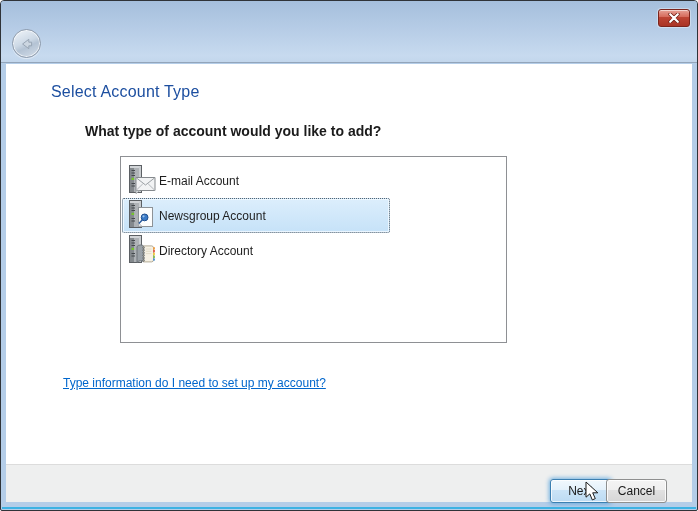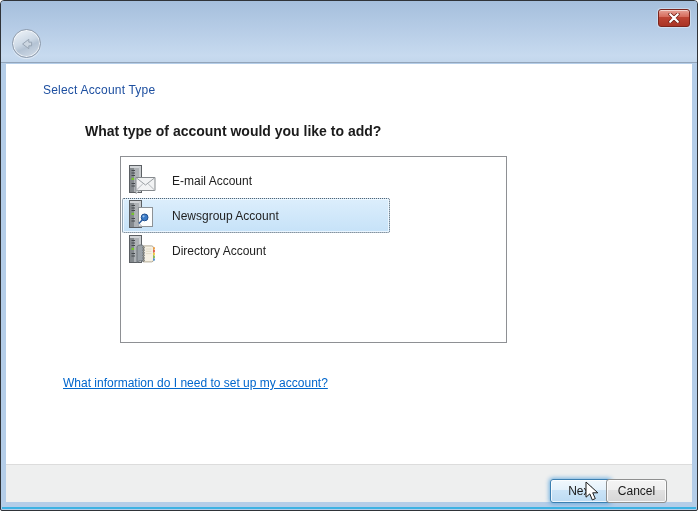--- a/index.html
+++ b/index.html
@@ -40,22 +40,22 @@
     display:flex; align-items:center; justify-content:center;
     padding:0; cursor:default;
   }
 
   
   .content {
     position:absolute; top:63px; left:5px; right:5px; height:400px;
     background:#ffffff;
   }
   .page-title {
-    position:absolute; left:37px; top:19px;
-    font-size:12px; letter-spacing:.2px;
+    position:absolute; left:45px; top:19px;
+    font-size:16px; letter-spacing:.2px;
   }
   .prompt {
     position:absolute; left:79px; top:59px;
     font-size:14px; font-weight:bold; color:#1b1b1b;
   }
   .listbox {
     position:absolute; left:114px; top:92px; width:387px; height:187px;
     background:#fff; border:1px solid #8e9094;
     padding:6px 0 0 1px;
   }
@@ -65,21 +65,21 @@
     padding-left:2px;
     border:1px solid transparent;
   }
   .row.selected {
     background:linear-gradient(#dceefc, #c6e2f8);
     border:1px dotted #5a646e;
     border-radius:2px;
     box-shadow:inset 0 0 0 1px rgba(240,248,255,.9);
   }
   .row-icon { width:34px; height:34px; flex:0 0 34px; }
-  .row-label { margin-left:13px; font-size:12px; color:#1e1e1e; }
+  .row-label { margin-left:0; font-size:12px; color:#1e1e1e; }
 
   .help-link {
     position:absolute; left:57px; top:312px;
     font-size:12px; text-decoration:underline; cursor:default;
   }
 
   
   .footer {
     position:absolute; left:5px; right:5px; top:463px; height:38px;
     background:#eeefef; border-top:1px solid #dcdcdc;
@@ -207,21 +207,21 @@
               <circle cx="18.6" cy="24.0" r="0.9"></circle>
                 <circle cx="18.6" cy="26.4" r="0.9"></circle>
             </g>
           </svg>
         </span>
         <span class="row-label">Directory Account</span>
       </div>
 
     </div>
 
-    <a class="help-link" href="#" style="color:#0066cc;">What information do I need to set up my account?</a>
+    <a class="help-link" href="#" style="color:#0066cc;">Type information do I need to set up my account?</a>
   </div>
 
   <div class="footer">
     <button class="btn btn-next">Next</button>
     <button class="btn btn-cancel">Cancel</button>
   </div>
 
   <div class="bottom-glow"></div>
 
   <div class="cursor">

